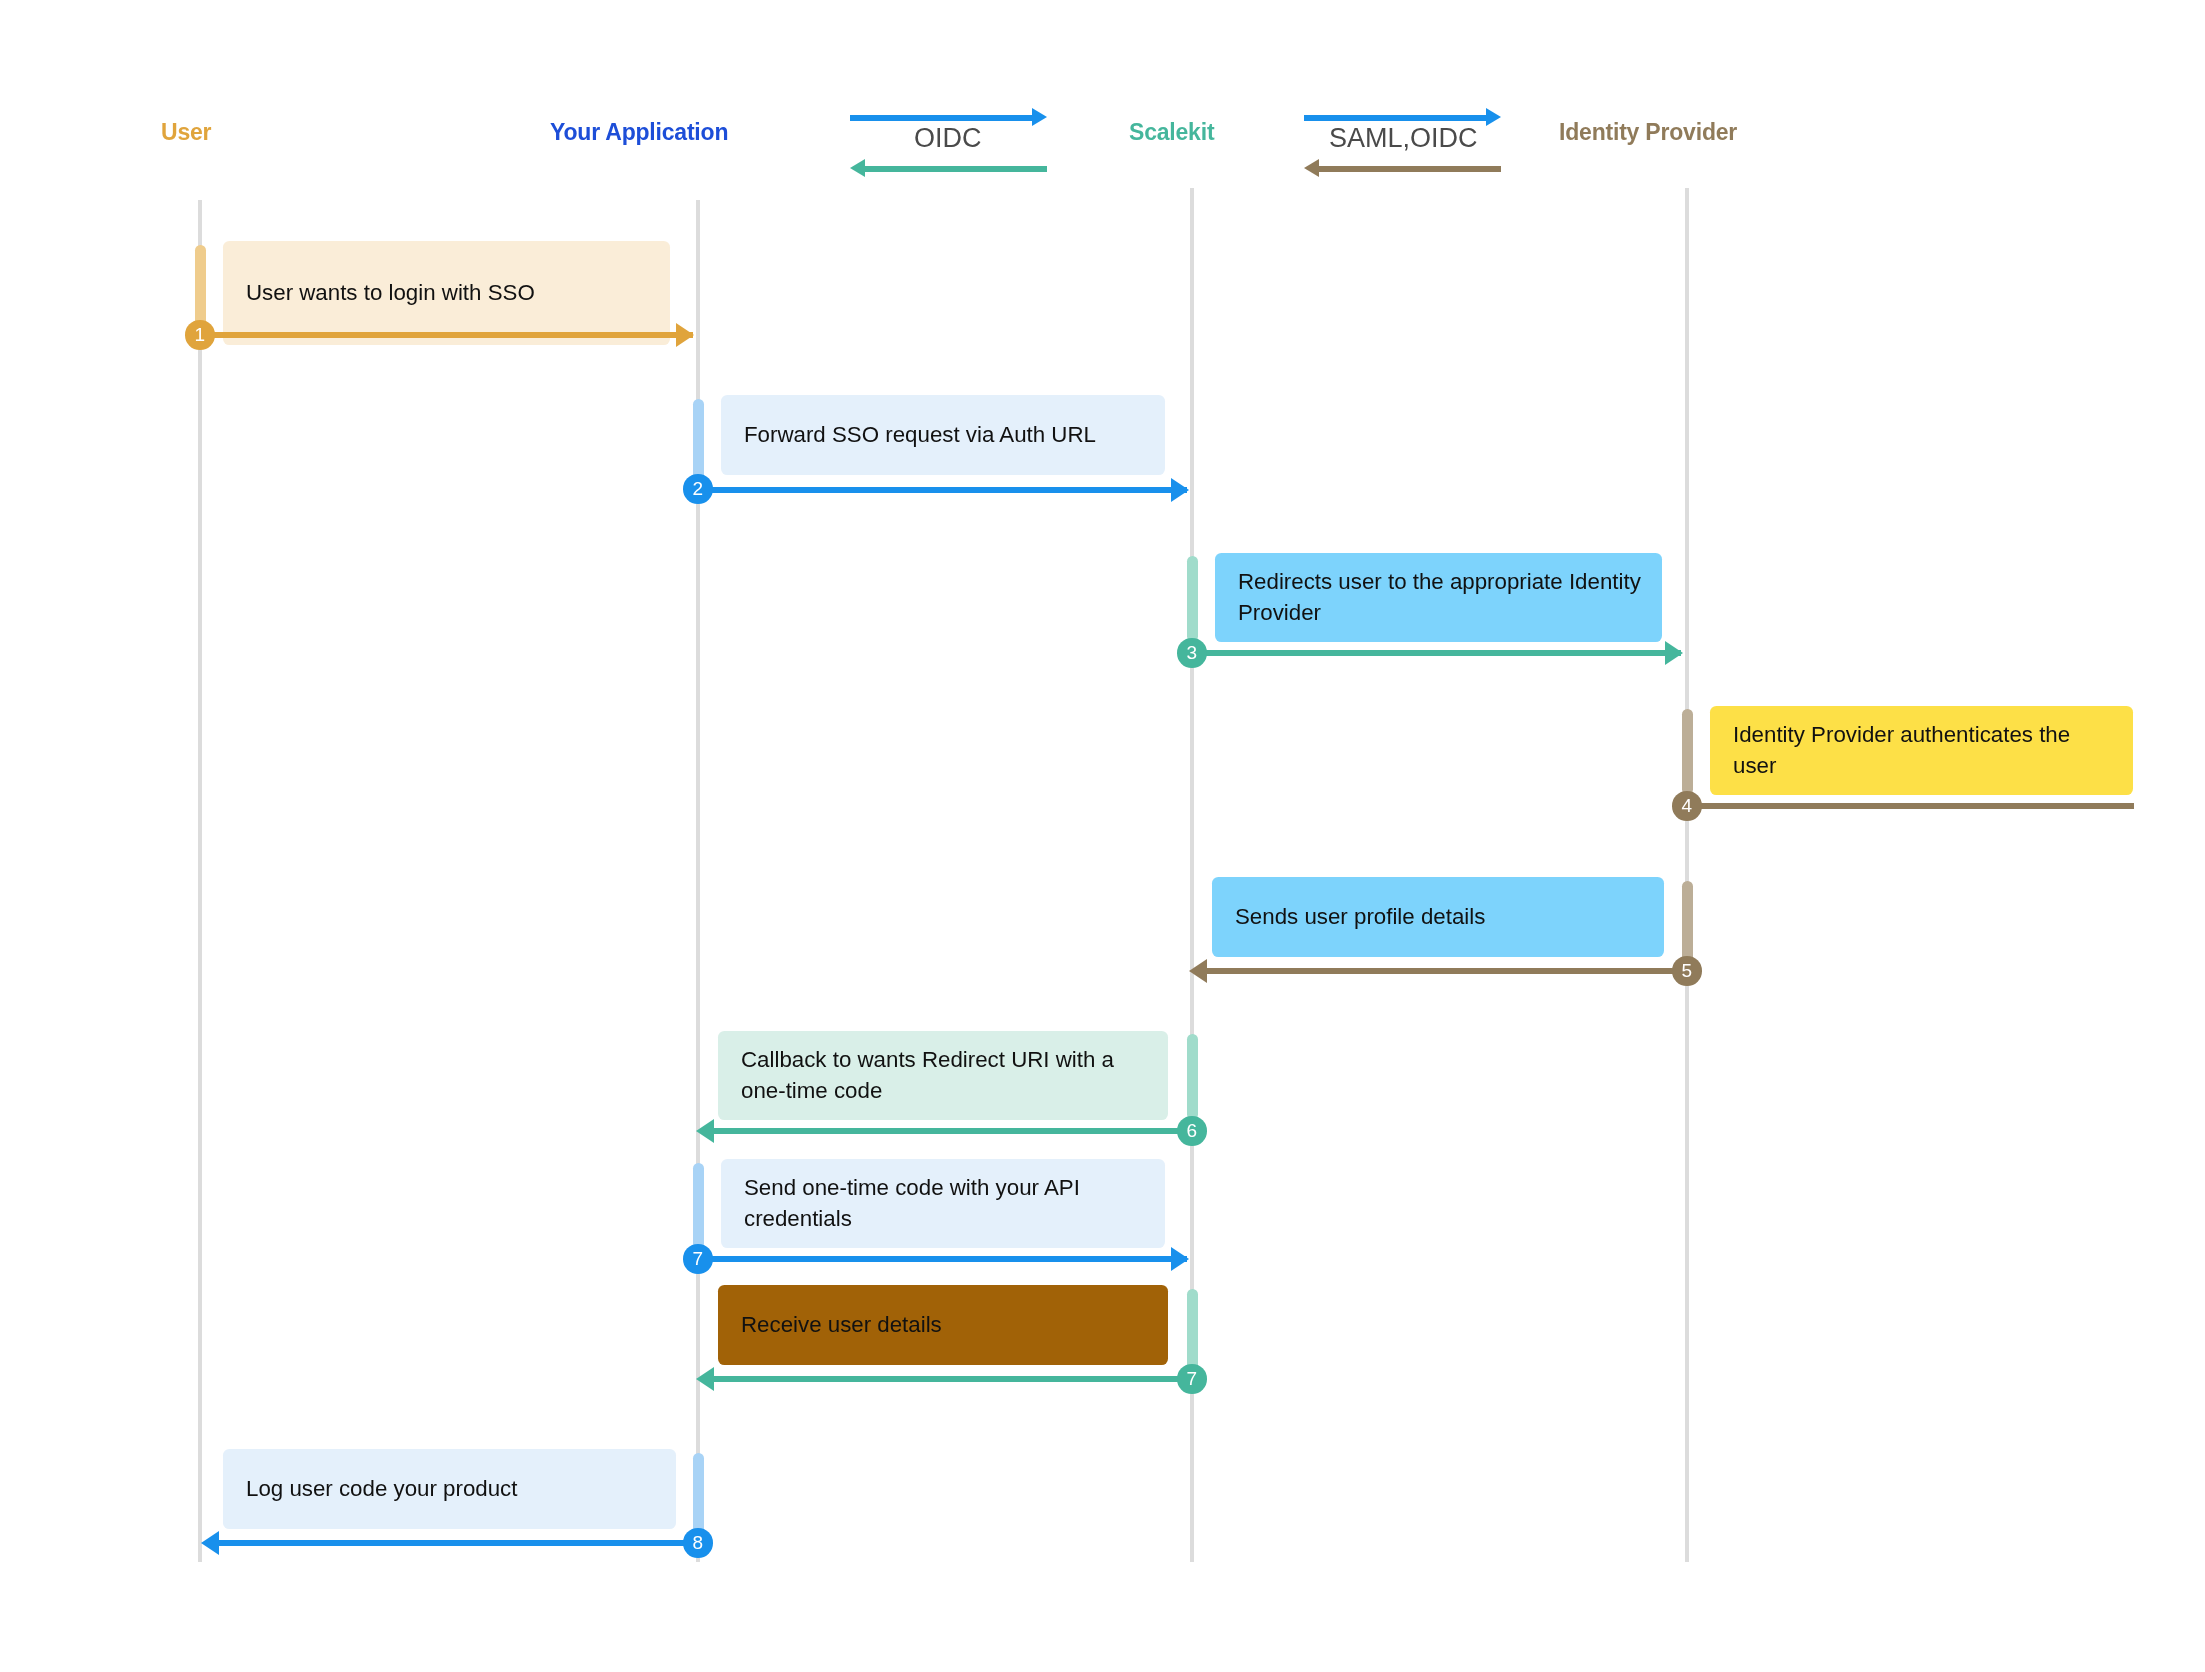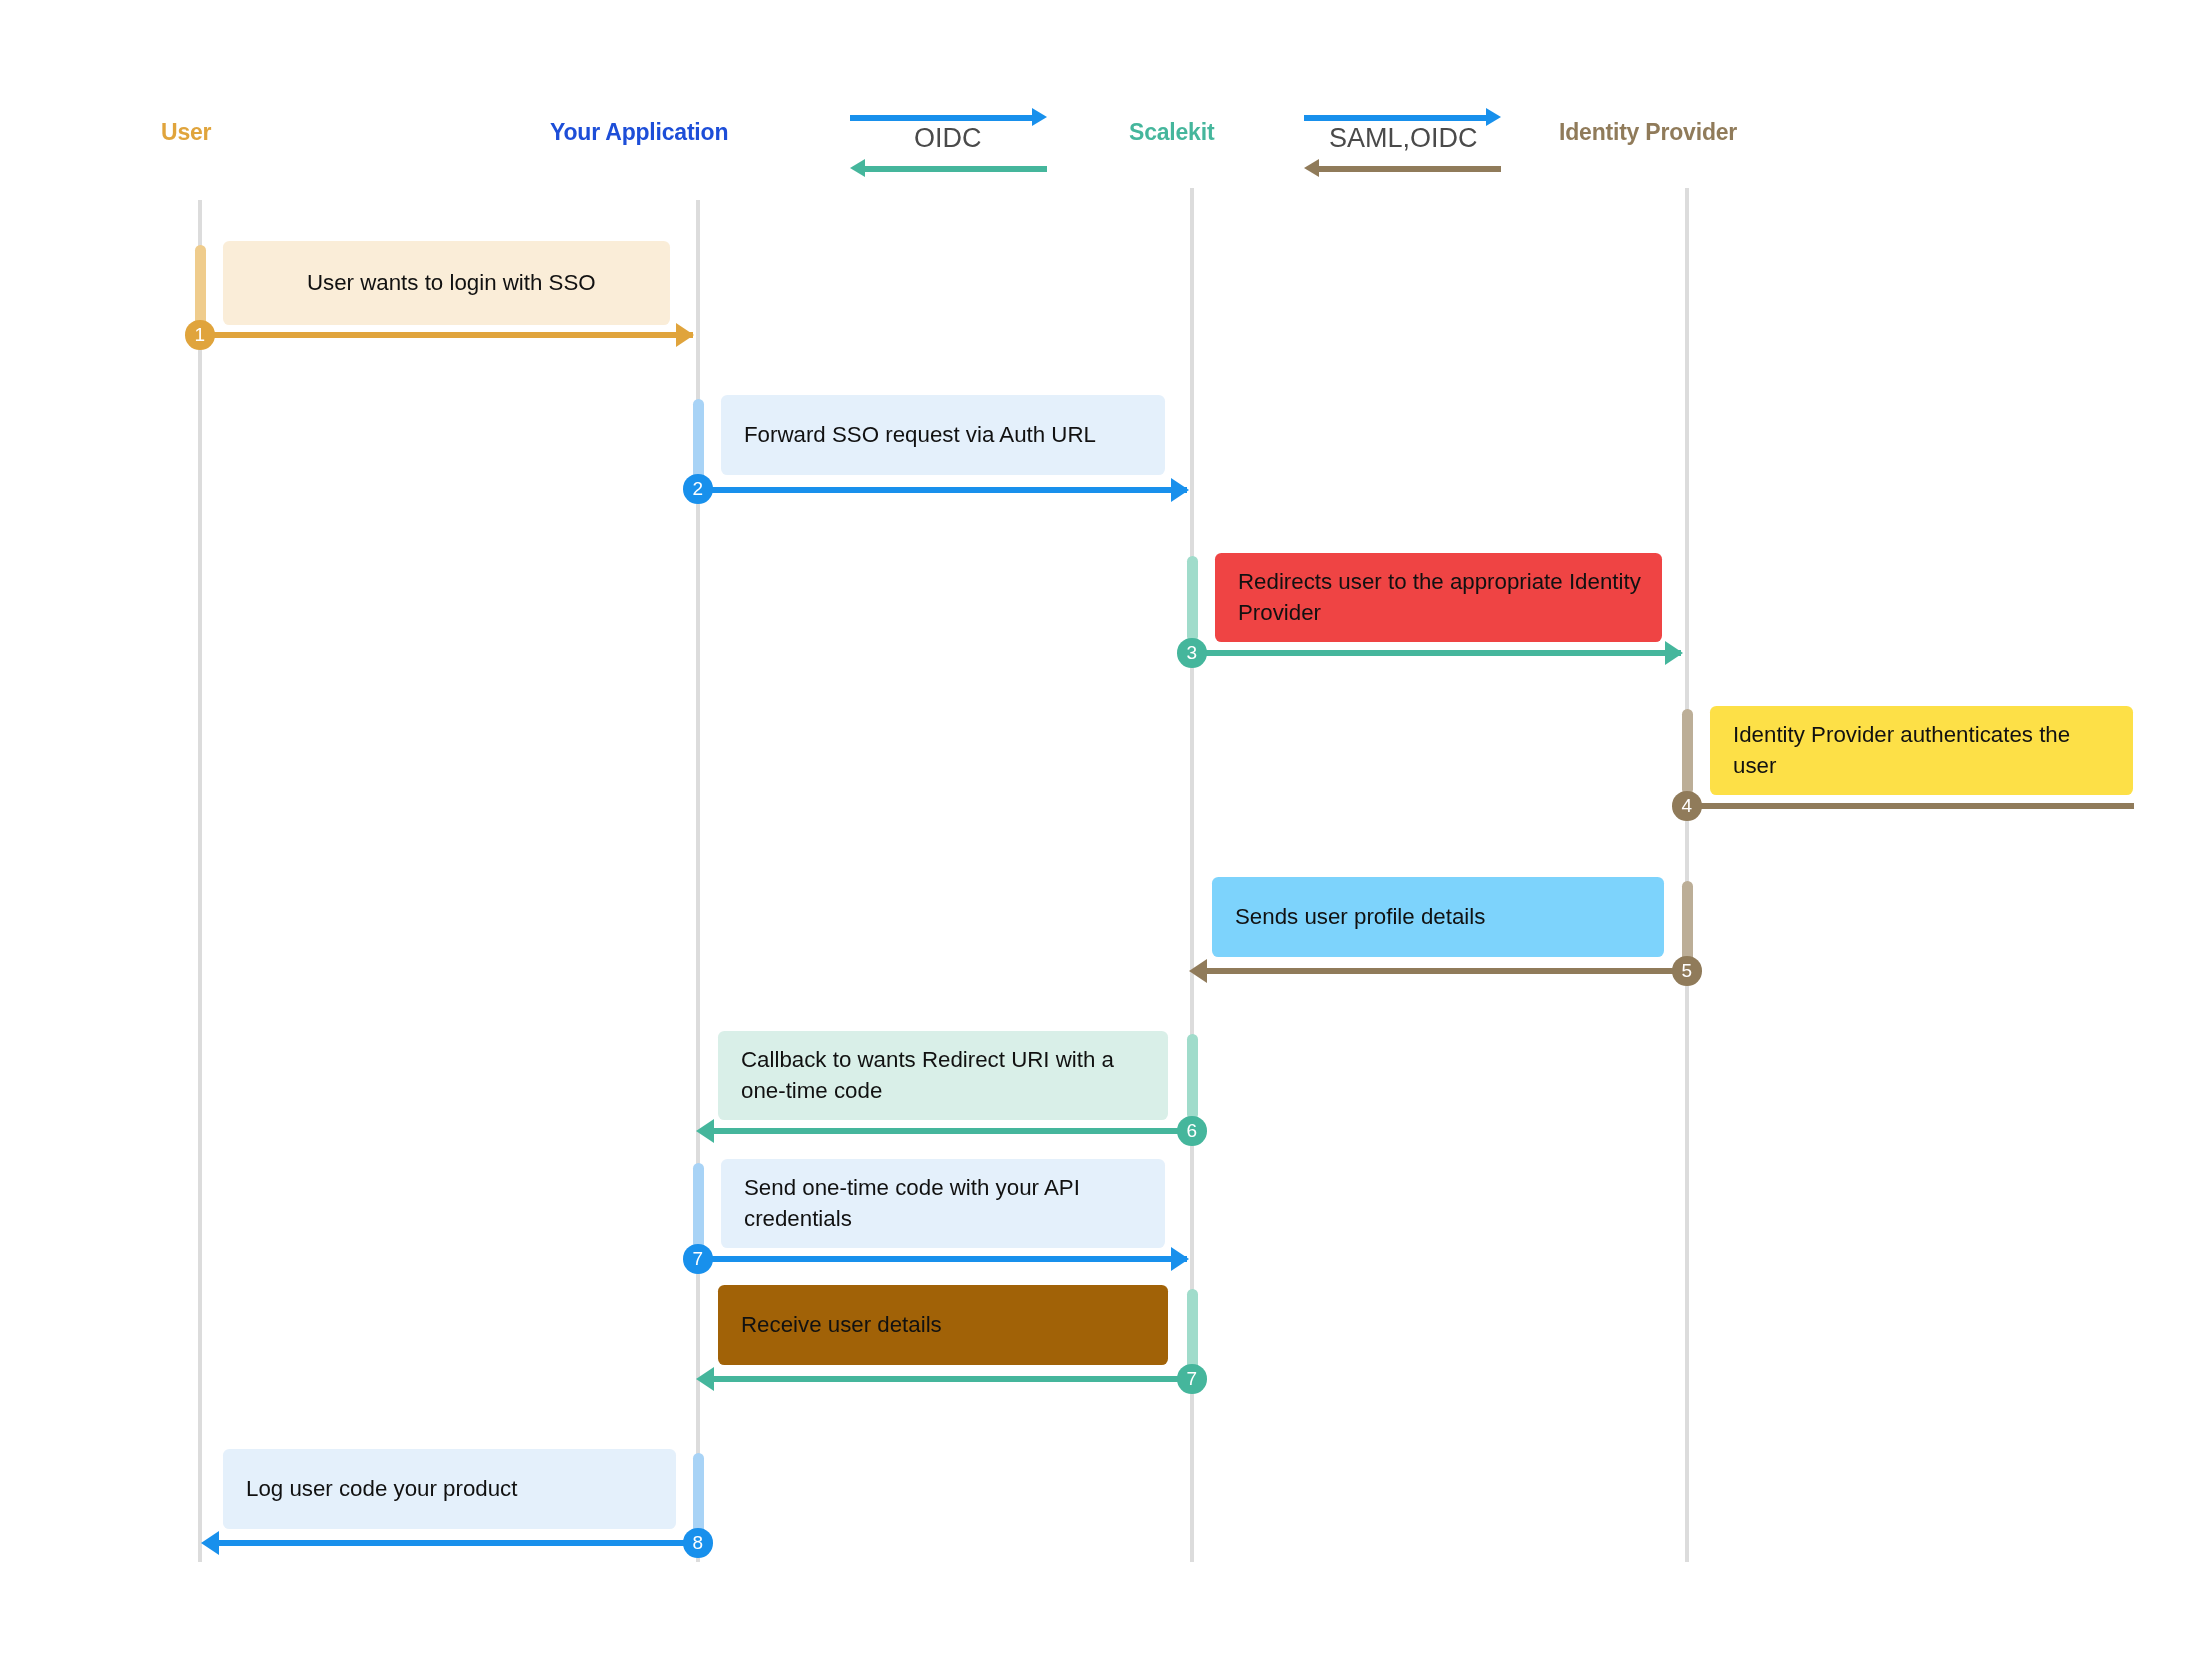--- a/index.html
+++ b/index.html
@@ -145,37 +145,37 @@
     <div class="shaft" style="background:#1890EC;"></div>
     <div class="head r" style="border-left-color:#1890EC;"></div>
   </div>
   <div class="proto-label" style="left:1329px;top:125px;text-align:right;">SAML,OIDC</div>
   <div class="proto-arrow" style="left:1304px;top:166px;width:197px;">
     <div class="shaft rev" style="background:#907B5A;"></div>
     <div class="head l" style="border-right-color:#907B5A;"></div>
   </div>
 
   <div class="activation" style="left:195px;top:245px;height:86px;background:#EFCC8C;"></div>
-  <div class="msgbox" style="left:223px;top:241px;width:447px;height:84px;background:#FAEDD8;justify-content:center;">
+  <div class="msgbox" style="left:223px;top:241px;width:447px;height:104px;background:#FAEDD8;">
     <div class="txt">User wants to login with SSO</div>
   </div>
   <div class="msgline" style="left:202px;top:332px;width:491px;background:#E0A43C;"></div>
   <div class="arrowhead right" style="left:676px;top:323px;border-left-color:#E0A43C;"></div>
   <div class="badge" style="left:185px;top:320px;background:#E0A43C;">1</div>
 
   <div class="activation" style="left:693px;top:399px;height:86px;background:#A8D3F6;"></div>
   <div class="msgbox" style="left:721px;top:395px;width:444px;height:80px;background:#E4F0FB;">
     <div class="txt">Forward SSO request via Auth URL</div>
   </div>
   <div class="msgline" style="left:700px;top:487px;width:487px;background:#1890EC;"></div>
   <div class="arrowhead right" style="left:1171px;top:478px;border-left-color:#1890EC;"></div>
   <div class="badge" style="left:683px;top:474px;background:#1890EC;">2</div>
 
   <div class="activation" style="left:1187px;top:556px;height:86px;background:#A0DCCB;"></div>
-  <div class="msgbox" style="left:1215px;top:553px;width:447px;height:89px;background:#ef4444;">
+  <div class="msgbox" style="left:1215px;top:553px;width:447px;height:89px;background:#7dd3fc;">
     <div class="txt">Redirects user to the appropriate Identity Provider</div>
   </div>
   <div class="msgline" style="left:1193px;top:650px;width:488px;background:#45B69C;"></div>
   <div class="arrowhead right" style="left:1665px;top:641px;border-left-color:#45B69C;"></div>
   <div class="badge" style="left:1177px;top:638px;background:#45B69C;">3</div>
 
   <div class="activation" style="left:1682px;top:709px;height:86px;background:#BCAE97;"></div>
   <div class="msgbox" style="left:1710px;top:706px;width:423px;height:89px;background:#fde047;">
     <div class="txt">Identity Provider authenticates the user</div>
   </div>

